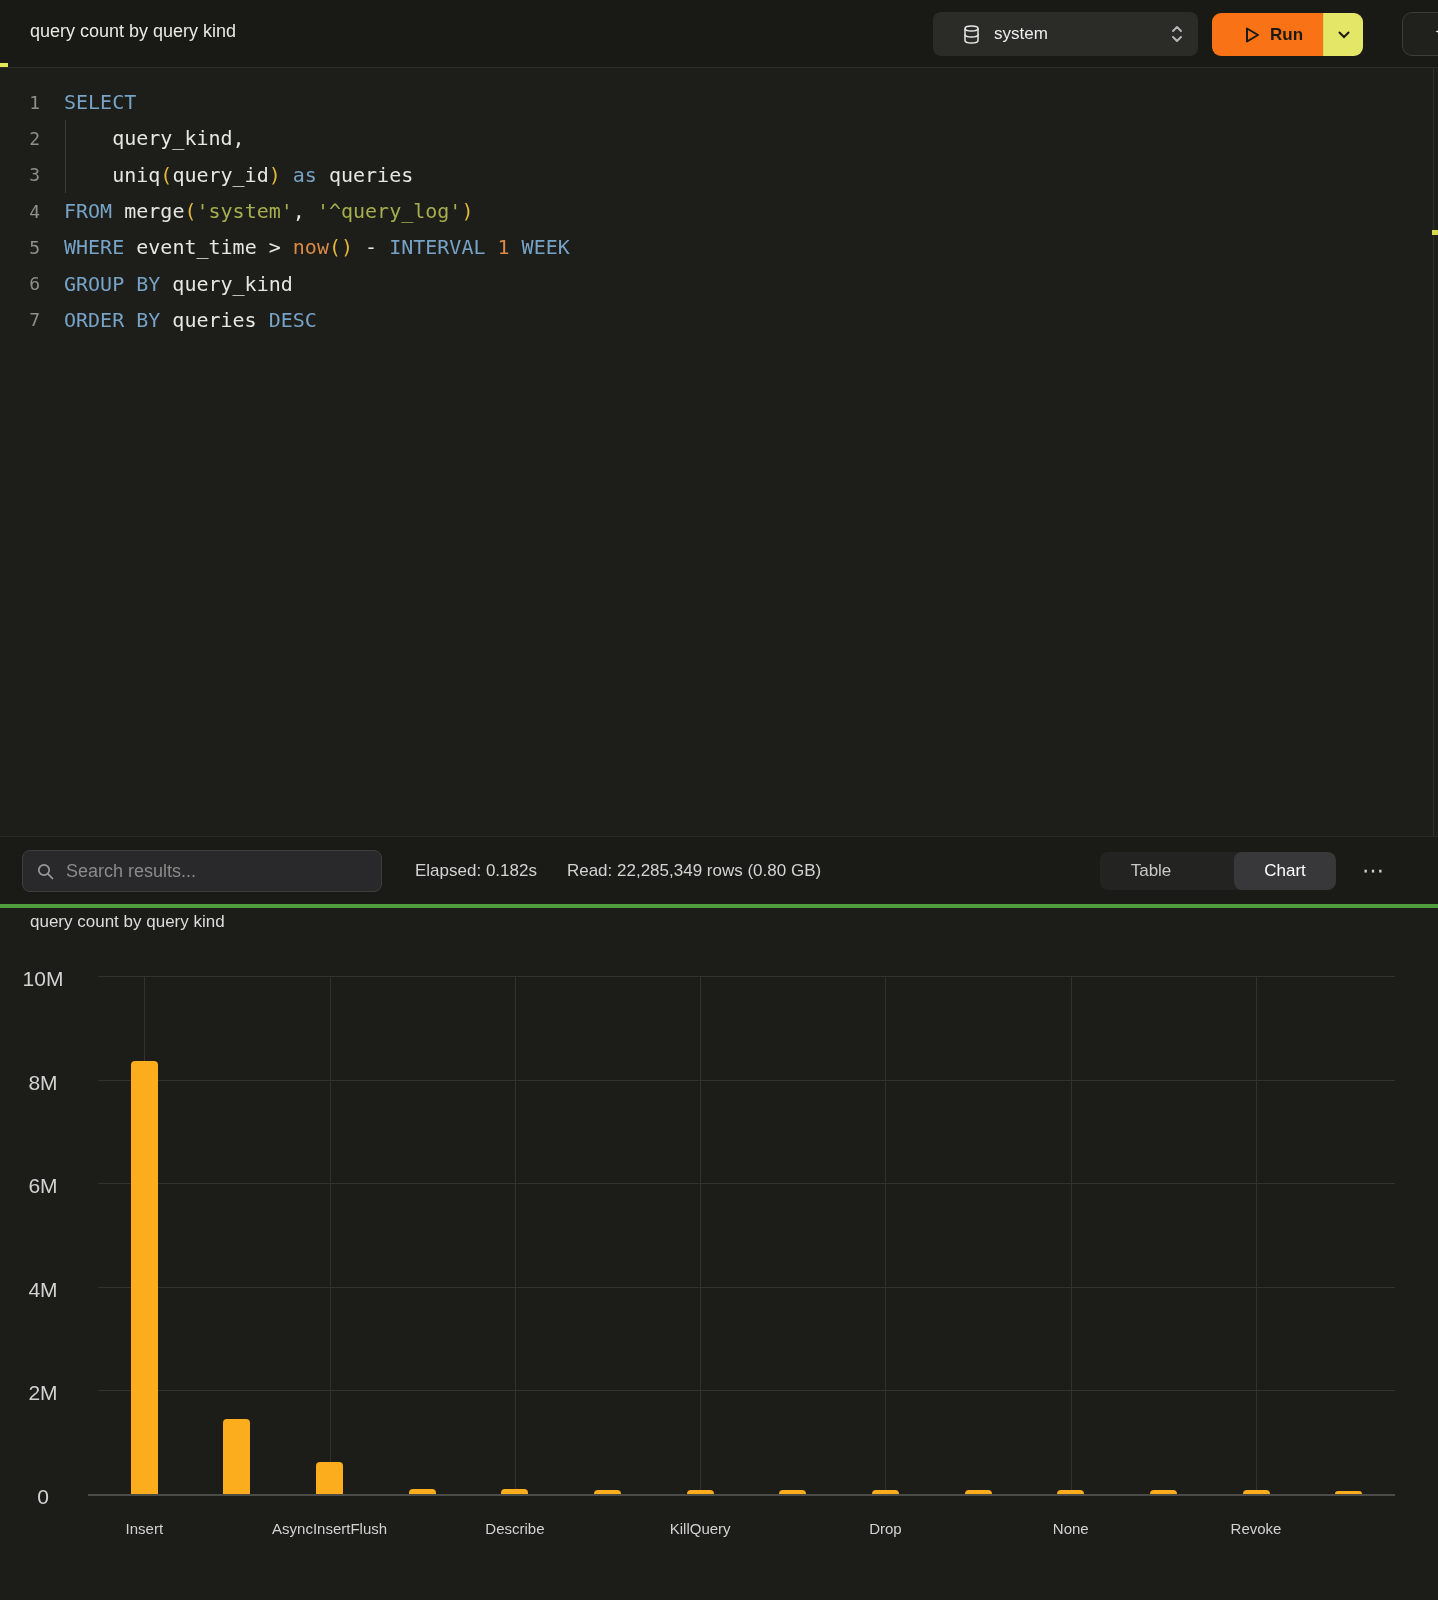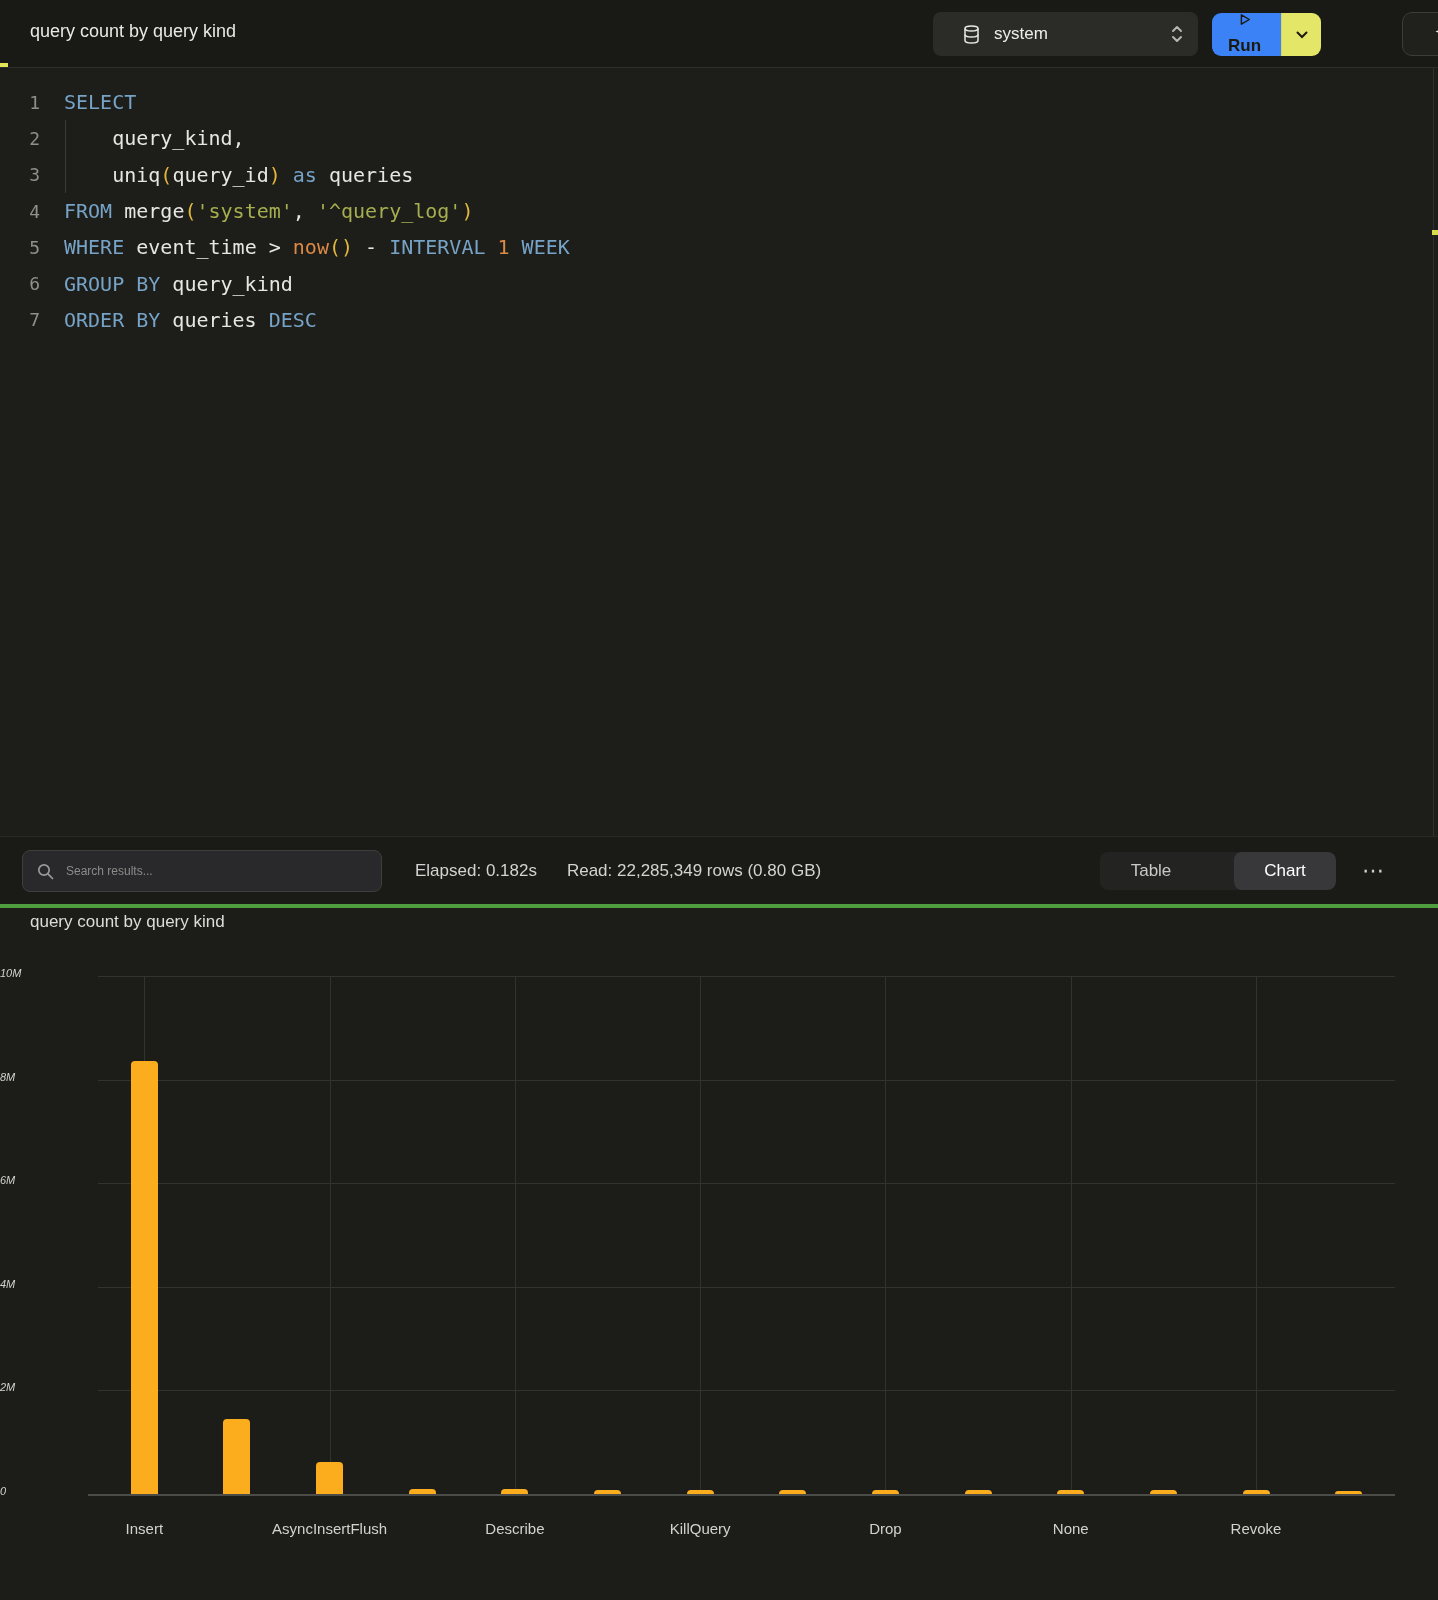--- a/index.html
+++ b/index.html
@@ -12,22 +12,22 @@
   .topbar .title{position:absolute;left:30px;top:21px;font-size:18px;color:#e9e9e6;}
   .progress-tick{position:absolute;left:0;top:63px;width:8px;height:4px;background:#e4e65a;}
 
   .db-select{position:absolute;left:933px;top:12px;width:249px;height:44px;background:#2b2b28;
              border-radius:8px;display:flex;align-items:center;cursor:pointer;padding-left:16px;}
   .db-select .db-label{margin-left:14px;font-size:17px;color:#eeeeec;}
   .db-select .icn{margin-left:14px;display:flex;}
   .db-select .chev{position:absolute;right:14px;display:flex;}
 
   .run-group{position:absolute;left:1212px;top:13px;height:43px;display:flex;border-radius:9px;overflow:hidden;}
-  .run-main{display:flex;align-items:center;gap:10px;border:none;background:#3b82f6;color:#1a1a12;
-            font-size:17px;font-weight:600;padding:0 20px 0 16px;cursor:pointer;font-family:inherit;flex-direction:column;}
+  .run-main{display:flex;align-items:center;gap:10px;border:none;background:#f97316;color:#1a1a12;
+            font-size:17px;font-weight:600;padding:0 20px 0 32px;cursor:pointer;font-family:inherit;}
   .run-caret{display:flex;align-items:center;justify-content:center;width:40px;border:none;
              background:#e4e667;border-left:1px solid #d6d85a;cursor:pointer;}
   .ai-btn{position:absolute;left:1402px;top:12px;width:58px;height:44px;background:#20201d;
           border:1px solid #3c3c39;border-radius:10px;display:flex;align-items:center;cursor:pointer;}
   .ai-btn svg{margin-left:24px;}
 
   
   .editor{position:absolute;left:0;top:68px;width:1438px;height:768px;background:#1d1d1a;}
   #code{position:absolute;left:0;top:16px;right:0;}
   .code-line{position:relative;display:flex;height:36.3px;align-items:center;
@@ -41,41 +41,41 @@
   .edge-line{position:absolute;left:1433px;top:68px;height:1532px;width:1px;background:#30302c;}
   .overview-mark{position:absolute;left:1432px;top:230px;width:6px;height:5px;background:#d9dc4a;}
 
   
   .results-bar{position:absolute;left:0;top:836px;width:1438px;height:68px;background:#1a1a17;
                border-top:1px solid #282824;display:flex;align-items:center;}
   .search{margin-left:22px;width:358px;height:40px;background:#29292b;border:1px solid #3e3e3c;
           border-radius:8px;display:flex;align-items:center;flex:none;}
   .search svg{margin-left:14px;flex:none;}
   .search input{flex:1;background:transparent;border:none;outline:none;color:#d6d6d4;
-                font-size:12px;margin-left:10px;font-family:inherit;}
+                font-size:18px;margin-left:10px;font-family:inherit;}
   .search input::placeholder{color:#8b8b89;}
   .stat{font-size:17px;color:#d3d3d1;}
   .stat.elapsed{margin-left:33px;}
   .stat.read{margin-left:30px;}
   .view-toggle{margin-left:auto;height:38px;background:#232321;border-radius:8px;display:flex;
                overflow:hidden;flex:none;}
   .view-toggle button{width:102px;border:none;background:transparent;color:#c9c9c7;font-size:17px;
                       cursor:pointer;font-family:inherit;border-radius:8px;}
   .view-toggle button.active{background:#38383a;color:#ffffff;margin-left:32px;}
   .more-btn{margin:0 50px 0 22px;border:none;background:transparent;color:#cfcfcd;font-size:22px;
             cursor:pointer;line-height:1;padding:0 4px;flex:none;font-family:inherit;}
   .green-divider{position:absolute;left:0;top:904px;width:1438px;height:4px;background:#4f9d3f;}
 
   
   .chart{position:absolute;left:0;top:908px;width:1438px;height:692px;background:#1c1c19;}
   .chart-title{position:absolute;left:30px;top:4px;font-size:17px;color:#dcdcda;}
   .gl-h{position:absolute;height:1px;background:#32322e;}
   .gl-v{position:absolute;width:1px;background:#32322e;}
   .baseline{position:absolute;height:2px;background:#4b4b47;}
-  .ytick{position:absolute;width:86px;text-align:left;font-size:11px;color:#d2d2d0;font-style:italic;}
+  .ytick{position:absolute;width:86px;text-align:center;font-size:21px;color:#d2d2d0;}
   .xtick{position:absolute;width:180px;text-align:center;font-size:15px;color:#d2d2d0;}
   .bar{position:absolute;border-radius:4px 4px 0 0;}
 </style>
 </head>
 <body>
 
 <div class="app">
 
   <header class="topbar">
     <div class="title">query count by query kind</div>

